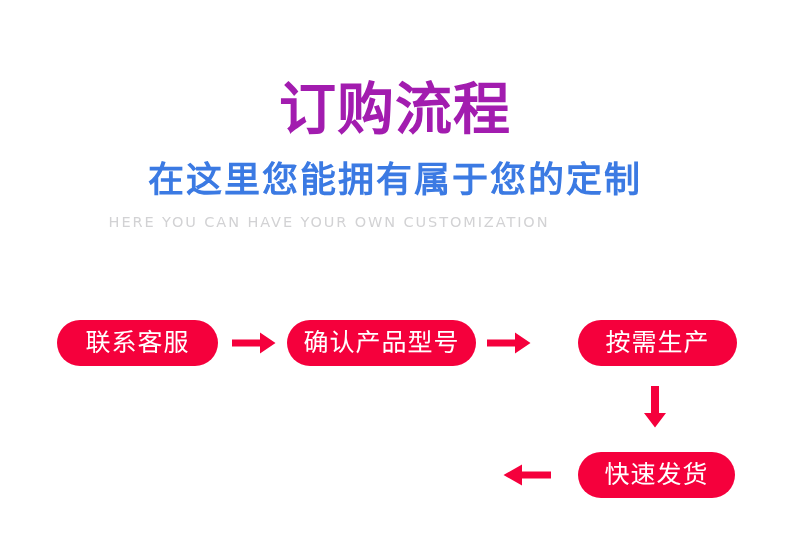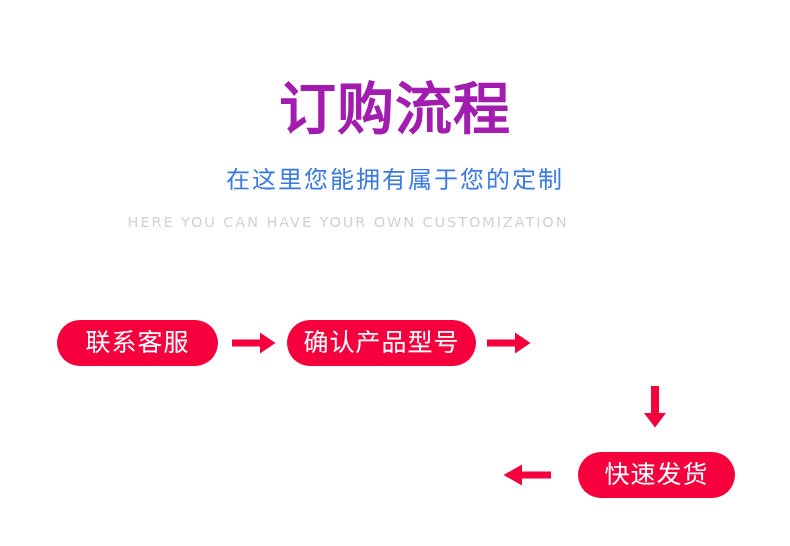--- a/index.html
+++ b/index.html
@@ -42,40 +42,39 @@
     color: #a21caf;
     letter-spacing: 1px;
     white-space: nowrap;
   }
 
   .page-subtitle {
     position: absolute;
     left: 0;
     top: 158px;
     width: 790px;
-    font-size: 24px;
+    font-size: 36px;
     line-height: 44px;
-    font-weight: normal;
+    font-weight: bold;
     color: #3b7ae3;
     letter-spacing: 2px;
     white-space: nowrap;
   }
 
   .page-caption {
     position: absolute;
     left: 0;
     top: 211px;
     width: 658px;
     font-size: 14.5px;
     line-height: 22px;
     font-weight: normal;
     color: #d2d2d4;
     letter-spacing: 1.9px;
     white-space: nowrap;
-    padding-left: 19px;
   }
 
   
   .flow {
     position: absolute;
     left: 0;
     top: 0;
     width: 690px;
     height: 546px;
   }
@@ -137,20 +136,21 @@
     </div>
 
     <div class="pill pill-confirm">确认产品型号</div>
 
     <div class="arrow arrow-2">
       <svg width="44" height="22" viewBox="0 0 44 22" aria-hidden="true">
         <path d="M0 7.5 H28 V0.5 L43.5 11 L28 21.5 V14.5 H0 Z" fill="currentColor"></path>
       </svg>
     </div>
 
+    <div class="pill pill-produce">按需生产</div>
 
     <div class="arrow arrow-down">
       <svg width="24" height="42" viewBox="0 0 24 42" aria-hidden="true">
         <path d="M8 0 H16 V27 H23 L12 41.5 L1 27 H8 Z" fill="currentColor"></path>
       </svg>
     </div>
 
 
     <div class="arrow arrow-3">
       <svg width="48" height="22" viewBox="0 0 48 22" aria-hidden="true">

